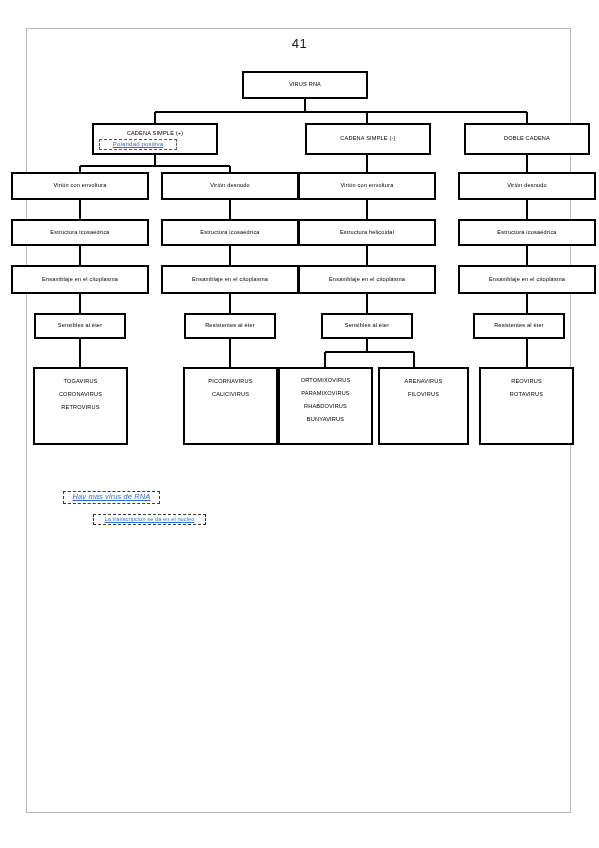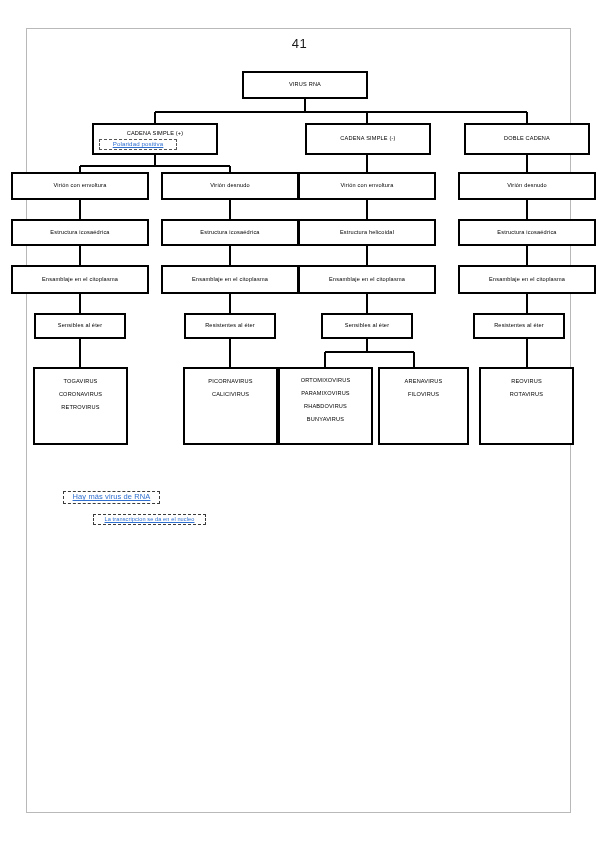--- a/index.html
+++ b/index.html
@@ -249,21 +249,21 @@
   <div class="node tall" style="left:378px; top:367px; width:91px; height:78px; padding-top:10px;">
     <span class="line">ARENAVIRUS</span>
     <span class="line">FILOVIRUS</span>
   </div>
 
   <div class="node tall" style="left:479px; top:367px; width:95px; height:78px; padding-top:10px;">
     <span class="line">REOVIRUS</span>
     <span class="line">ROTAVIRUS</span>
   </div>
 
-  <div class="annot" style="left:63px; top:491px; width:97px; height:13px; font-size:7.5px;">
+  <div class="annot" style="left:63px; top:491px; width:97px; height:13px; font-size:7.5px;font-style:italic;">
     <span>Hay más virus de RNA</span>
   </div>
 
   <div class="annot" style="left:93px; top:514px; width:113px; height:11px; font-size:5.6px;">
     <span>La transcripcion se da en el nucleo</span>
   </div>
 
 </div>
 
 </body></html>

